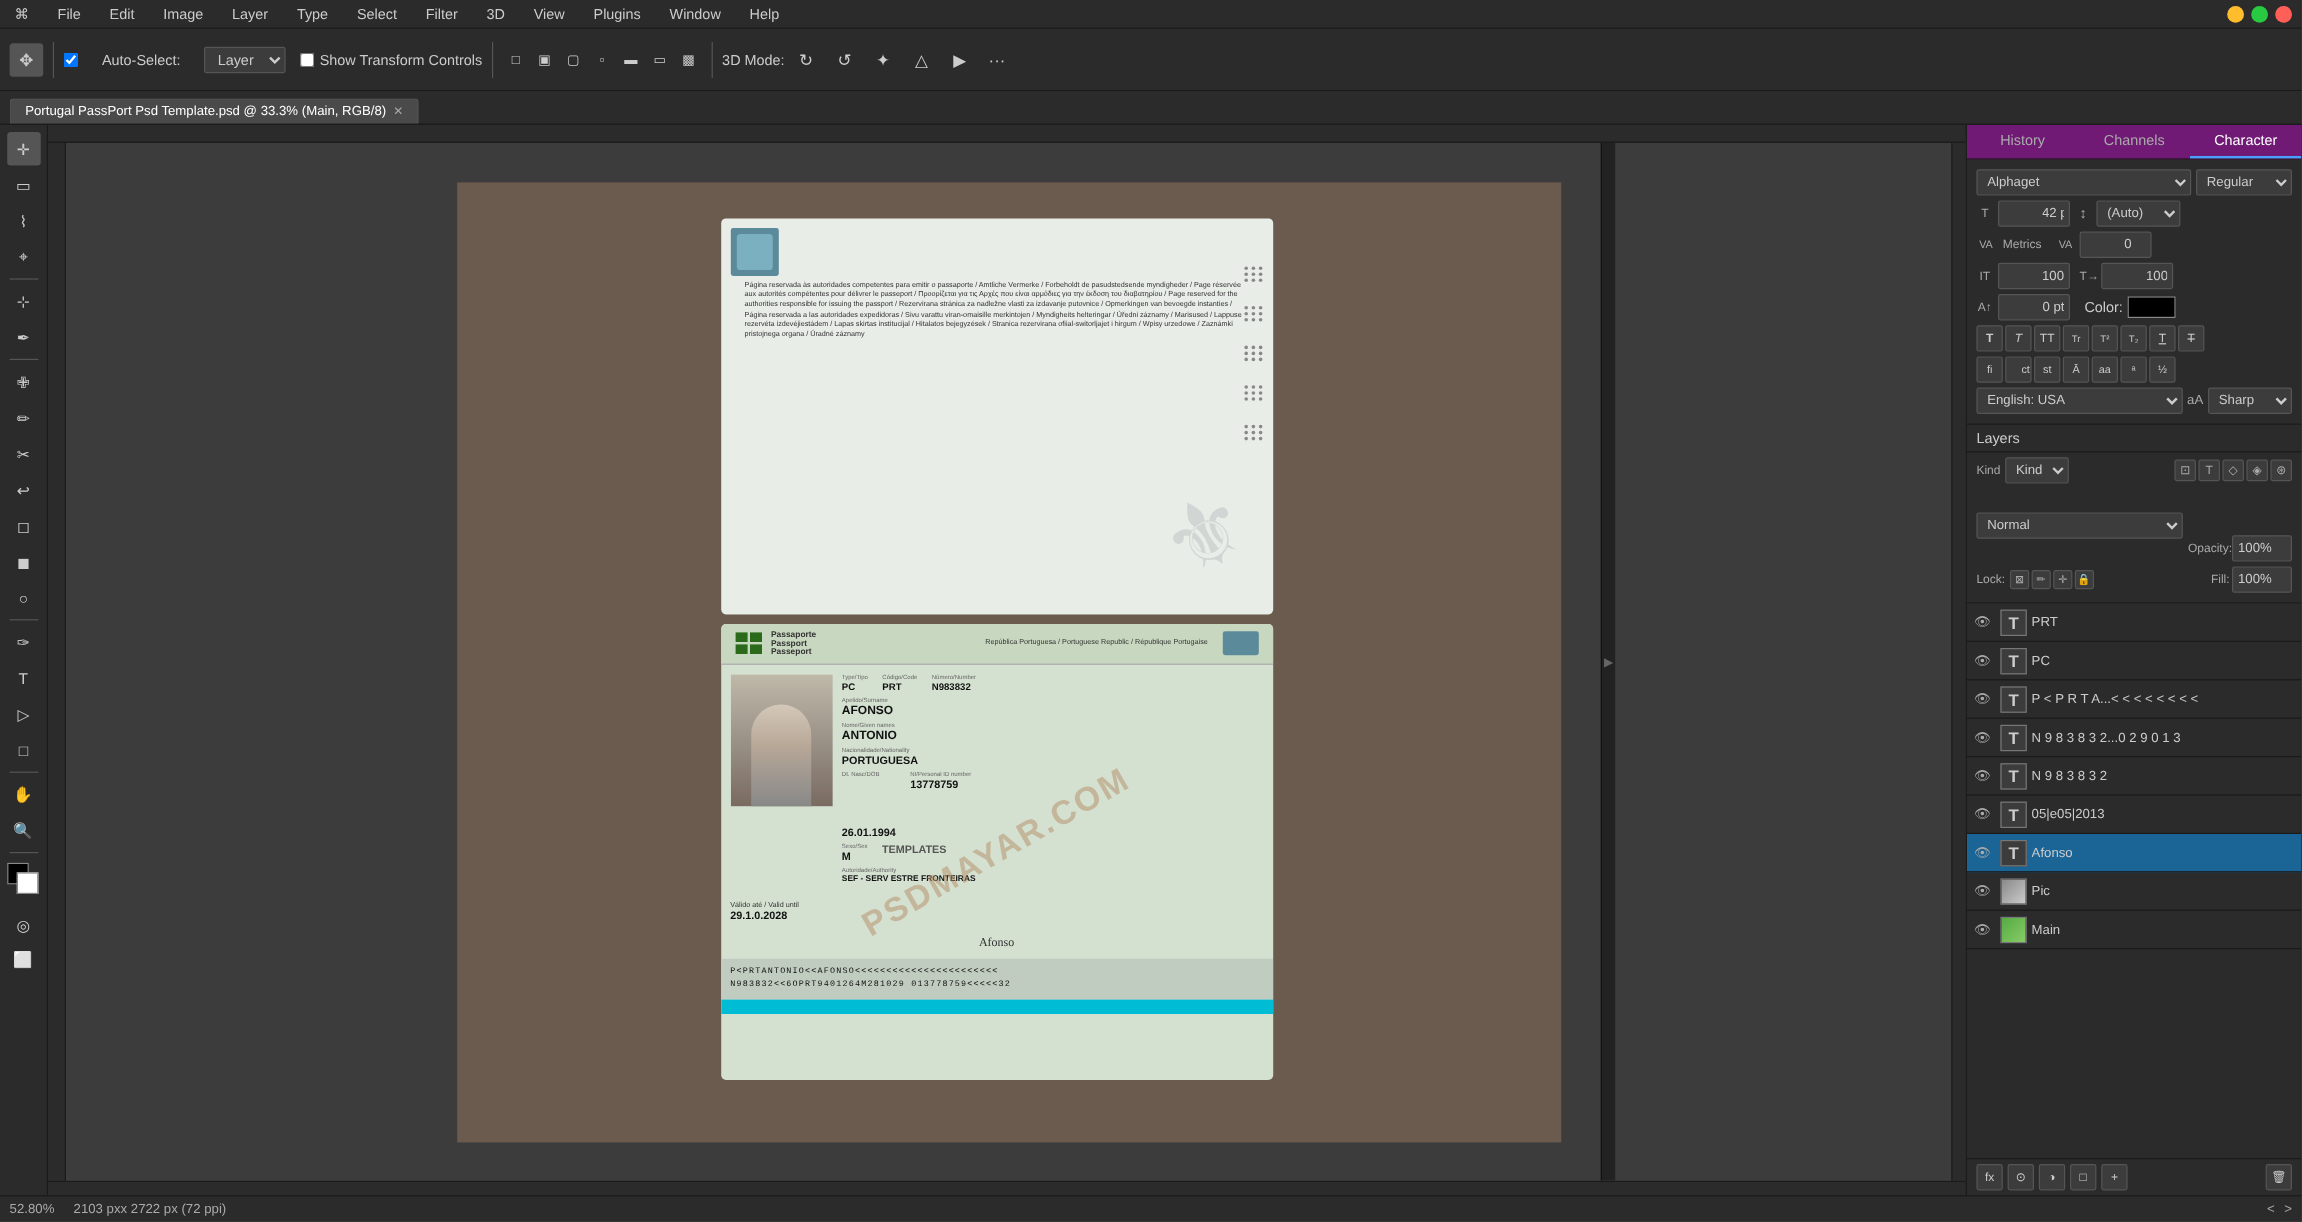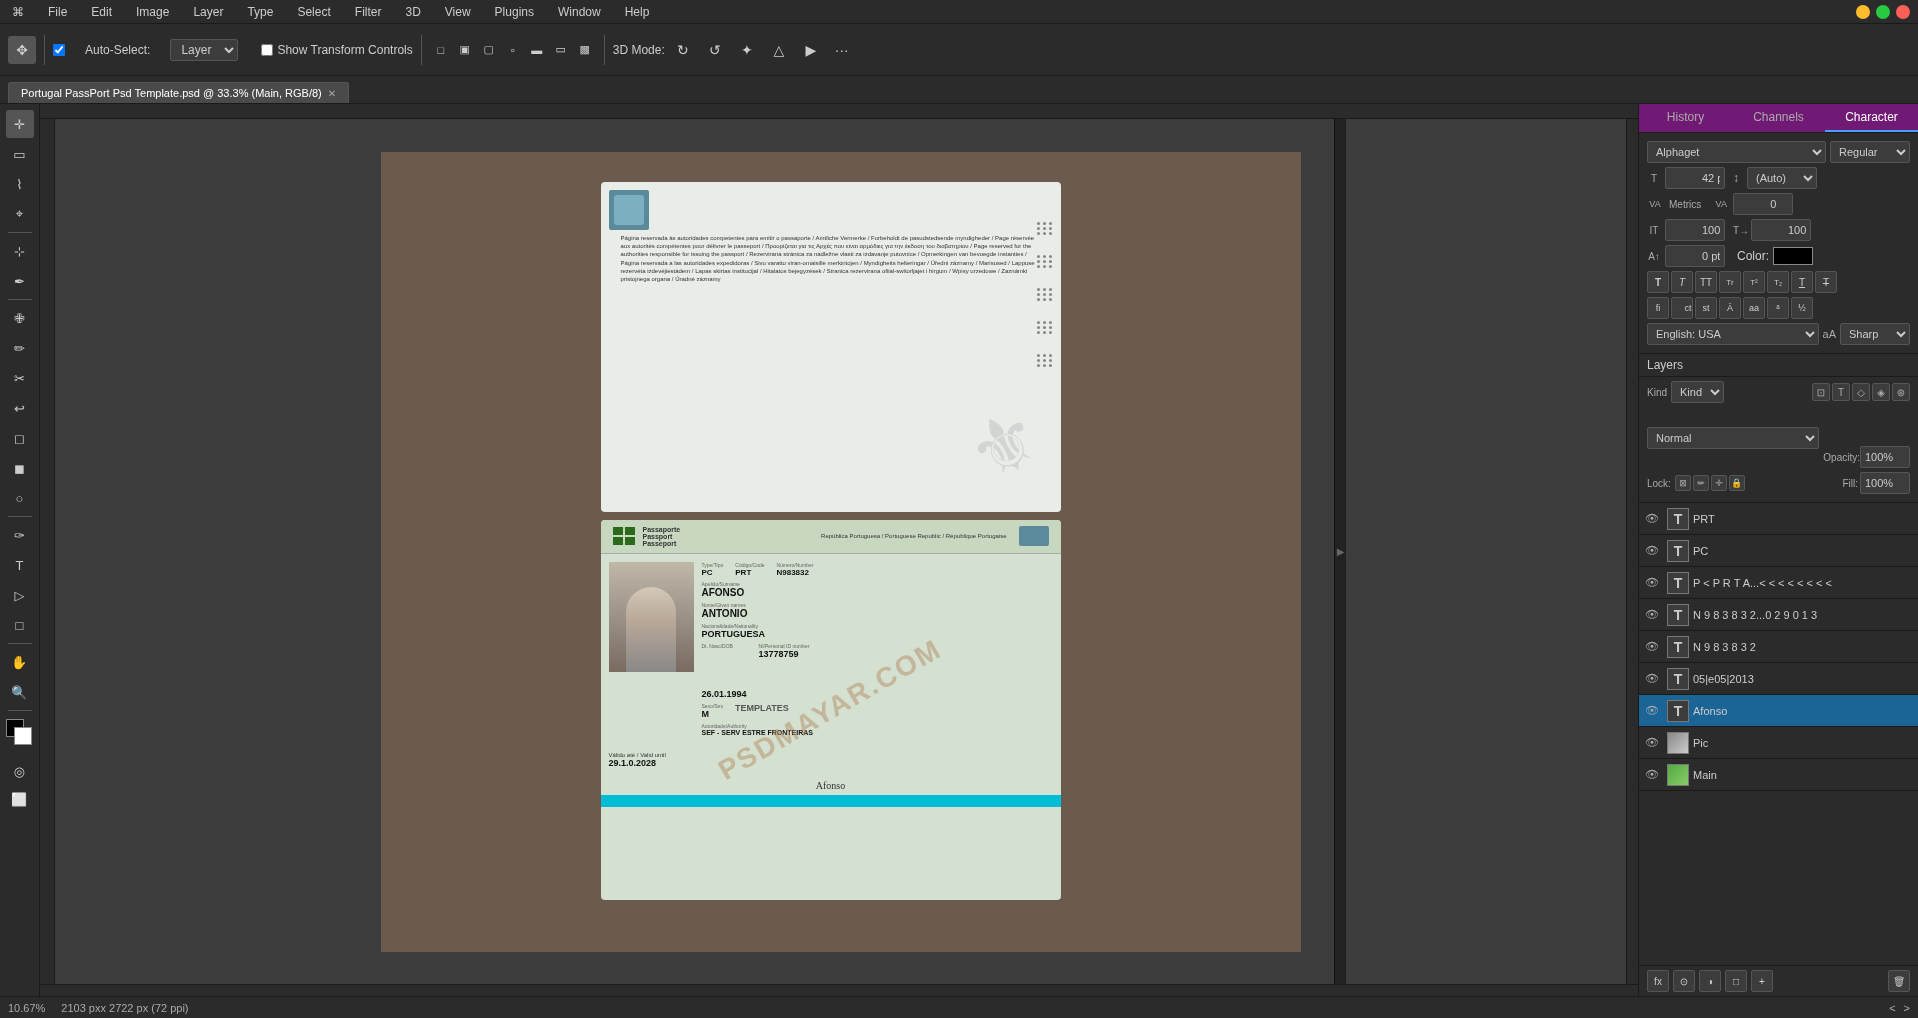--- a/index.html
+++ b/index.html
@@ -16,21 +16,21 @@
 
     
     .toolbar { background: #2b2b2b; height: 52px; display: flex; align-items: center; padding: 0 8px; gap: 4px; border-bottom: 1px solid #1a1a1a; flex-shrink: 0; }
     .tool-icon { width: 28px; height: 28px; display: flex; align-items: center; justify-content: center; cursor: pointer; color: #ccc; font-size: 14px; border-radius: 3px; }
     .tool-icon.active { background: #555; }
     .toolbar-divider { width: 1px; height: 30px; background: #555; margin: 0 4px; }
     .auto-select-group { display: flex; align-items: center; gap: 20px; margin-right: 8px; }
     .auto-select-group input[type=checkbox] { width: 12px; height: 12px; }
     .auto-select-label { color: #ccc; font-size: 12px; }
     .layer-select { background: #3c3c3c; color: #ccc; border: 1px solid #555; padding: 2px 6px; font-size: 12px; height: 22px; border-radius: 2px; }
-    .transform-controls { display: flex; align-items: center; gap: 4px; margin-left: 11px; }
+    .transform-controls { display: flex; align-items: center; gap: 4px; }
     .transform-controls input[type=checkbox] { width: 12px; height: 12px; }
     .toolbar-align { display: flex; gap: 2px; }
     .toolbar-align .tool-icon { width: 22px; height: 22px; font-size: 11px; }
     .toolbar-more { color: #ccc; font-size: 14px; cursor: pointer; padding: 2px 6px; }
 
     
     .tab-bar { background: #2b2b2b; height: 28px; display: flex; align-items: flex-end; padding: 0 8px; border-bottom: 1px solid #1a1a1a; flex-shrink: 0; }
     .tab { background: #3c3c3c; color: #ccc; font-size: 11px; padding: 4px 12px; border-radius: 3px 3px 0 0; border: 1px solid #555; border-bottom: none; cursor: pointer; display: flex; align-items: center; gap: 6px; }
     .tab.active { background: #4a4a4a; color: #fff; }
     .tab-close { font-size: 10px; color: #aaa; cursor: pointer; }
@@ -420,20 +420,24 @@
 
               <div style="padding: 4px 8px;">
                 <div style="font-size:6px;color:#333;">Válido até / Valid until</div>
                 <div style="font-size:9px;font-weight:bold;color:#111;">29.1.0.2028</div>
               </div>
 
               <div style="padding: 4px 8px;">
                 <div class="pp-sig">Afonso</div>
               </div>
 
+              <div class="mrz-area">
+                <div class="mrz-line">P&lt;PRTANTONIO&lt;&lt;AFONSO&lt;&lt;&lt;&lt;&lt;&lt;&lt;&lt;&lt;&lt;&lt;&lt;&lt;&lt;&lt;&lt;&lt;&lt;&lt;&lt;&lt;&lt;&lt;</div>
+                <div class="mrz-line">N983832&lt;&lt;6OPRT9401264M281029 013778759&lt;&lt;&lt;&lt;&lt;32</div>
+              </div>
 
               <div class="cyan-bottom"></div>
 
               <div class="watermark-diagonal">
                 <div class="watermark-text">PSDMAYAR.COM</div>
               </div>
             </div>
 
           </div>
         </div>
@@ -632,19 +636,19 @@
       <div class="fmt-btn">□</div>
       <div class="fmt-btn">+</div>
       <div class="fmt-btn" style="margin-left:auto;">🗑</div>
     </div>
 
   </div>
 
 </div>
 
 <div class="status-bar">
-  <span>10.67%</span>
+  <span>52.80%</span>
   <span>2103 pxx 2722 px (72 ppi)</span>
   <div class="status-bar-right">
     <span>&lt;</span>
     <span>&gt;</span>
   </div>
 </div>
 
 </body></html>

